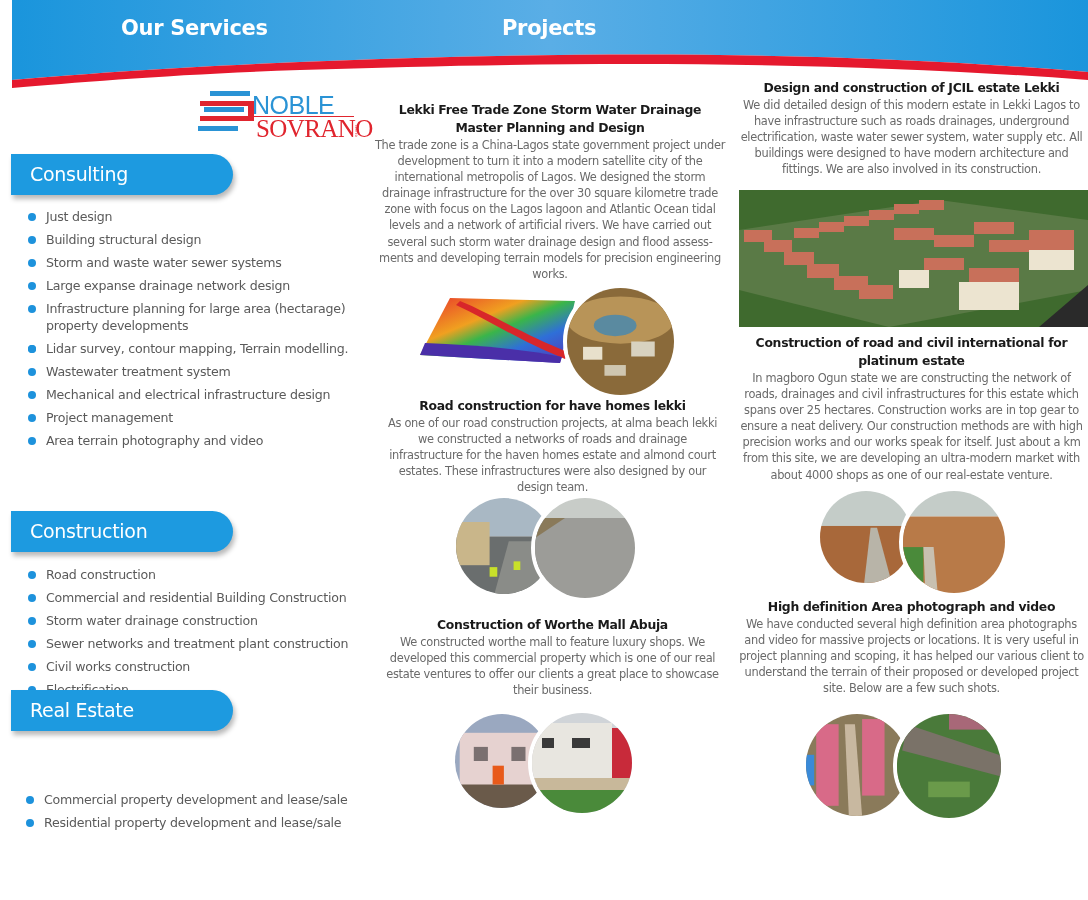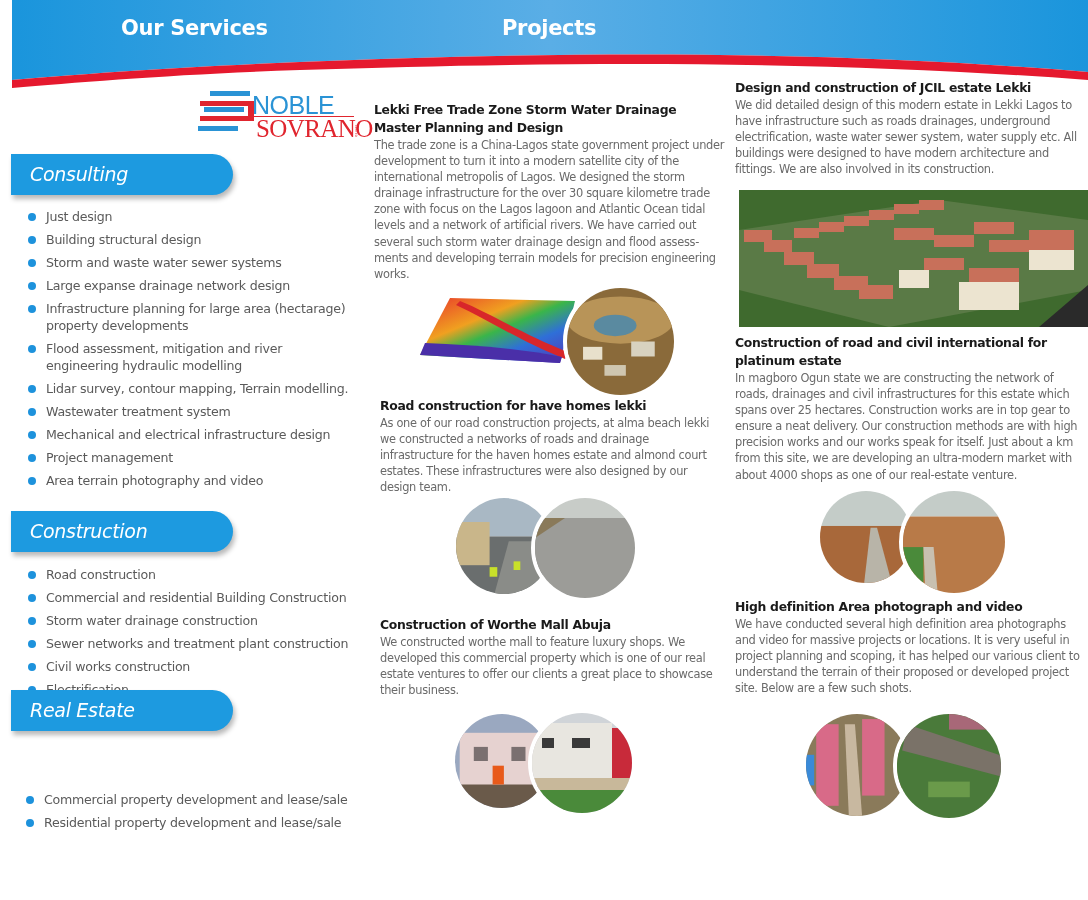--- a/index.html
+++ b/index.html
@@ -15,27 +15,27 @@
 
   
   .logo { position: absolute; left: 198px; top: 89px; width: 165px; height: 55px; }
   .logo-mark { position: absolute; left: 0; top: 2px; width: 56px; height: 42px; }
   .logo-noble { position: absolute; left: 54px; top: 4px; font-family: Liberation Sans, sans-serif; font-size: 25px; color: #2a93d5; letter-spacing: -0.5px; line-height: 1; }
   .logo-sovrano { position: absolute; left: 58px; top: 27px; font-family: "Liberation Serif", serif; font-size: 25px; color: #e0252e; letter-spacing: -0.6px; line-height: 1; }
   .logo-rule { position: absolute; left: 56px; top: 27px; width: 100px; height: 1px; background: #e0252e; }
   .logo-tiny { position: absolute; left: 156px; top: 36px; font-size: 3px; color: #e0252e; writing-mode: vertical-rl; }
 
   
-  .section-tab { position: absolute; left: 11px; width: 222px; height: 41px; background: #1d9ae0; color: #fff; font-family: "DejaVu Sans", sans-serif; font-size: 19px; padding-left: 19px; line-height: 41px; border-radius: 0 22px 22px 0; box-shadow: 2px 4px 5px rgba(0,0,0,0.28); letter-spacing: -0.3px; font-style: italic; }
+  .section-tab { position: absolute; left: 11px; width: 222px; height: 41px; background: #1d9ae0; color: #fff; font-family: "DejaVu Sans", sans-serif; font-size: 19px; padding-left: 19px; line-height: 41px; border-radius: 0 22px 22px 0; box-shadow: 2px 4px 5px rgba(0,0,0,0.28); letter-spacing: -0.3px; }
   .svc-list { position: absolute; left: 28px; list-style: none; }
   .svc-list li { position: relative; padding-left: 18px; font-size: 12.6px; line-height: 17px; color: #5a5a5a; margin-bottom: 6px; letter-spacing: -0.25px; }
   .svc-list li .bullet { position: absolute; left: 0; top: 5px; width: 8px; height: 8px; border-radius: 50%; background: #1d92dc; }
 
   
-  .proj { position: absolute; text-align: left; }
+  .proj { position: absolute; text-align: center; }
   .proj h3 { font-family: "DejaVu Sans", sans-serif; font-weight: bold; font-size: 12.4px; color: #1a1a1a; line-height: 18px; letter-spacing: -0.3px; }
   .proj p { font-size: 11.4px; line-height: 16.1px; color: #6a6a6a; letter-spacing: -0.3px; }
 
   .circle { position: absolute; border-radius: 50%; overflow: hidden; border: 4px solid #fff; }
   .circle svg { display: block; width: 100%; height: 100%; }
 
   .estate-img { position: absolute; left: 739px; top: 190px; width: 349px; height: 137px; overflow: hidden; }
   .terrain-img { position: absolute; left: 420px; top: 293px; width: 155px; height: 75px; }
 </style>
 </head>
@@ -70,21 +70,21 @@
   <div class="logo-tiny">LIMITED</div>
 </div>
 
 <div class="section-tab" style="top:154px;">Consulting</div>
 <ul class="svc-list" style="top:208px; width:330px;">
   <li><span class="bullet"></span><span>Just design</span></li>
   <li><span class="bullet"></span><span>Building structural design</span></li>
   <li><span class="bullet"></span><span>Storm and waste water sewer systems</span></li>
   <li><span class="bullet"></span><span>Large expanse drainage network design</span></li>
   <li><span class="bullet"></span><span>Infrastructure planning for large area (hectarage) property developments</span></li>
-  <li><span class="bullet"></span><span>Flood assessment, mitigation and river engineering hydraulic modelling</span></li>
+  <li><span class="bullet"></span></li>
   <li><span class="bullet"></span><span>Lidar survey, contour mapping, Terrain modelling.</span></li>
   <li><span class="bullet"></span><span>Wastewater treatment system</span></li>
   <li><span class="bullet"></span><span>Mechanical and electrical infrastructure design</span></li>
   <li><span class="bullet"></span><span>Project management</span></li>
   <li><span class="bullet"></span><span>Area terrain photography and video</span></li>
 </ul>
 
 <div class="section-tab" style="top:511px;">Construction</div>
 <ul class="svc-list" style="top:566px; width:340px;">
   <li><span class="bullet"></span><span>Road construction</span></li>

